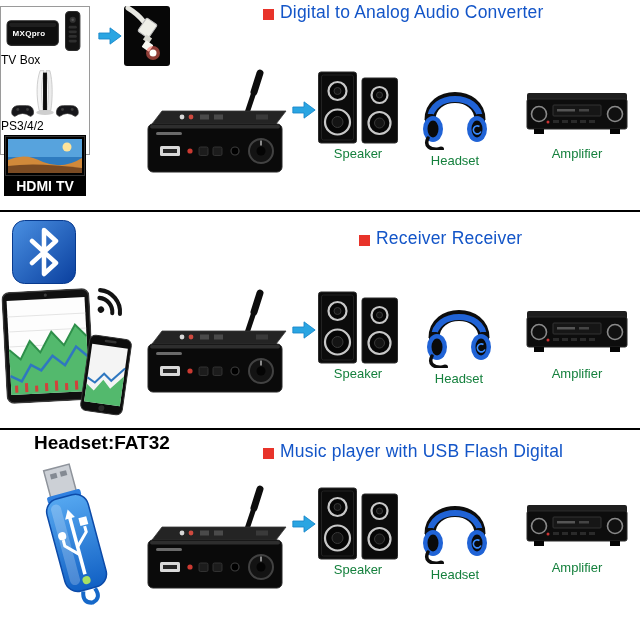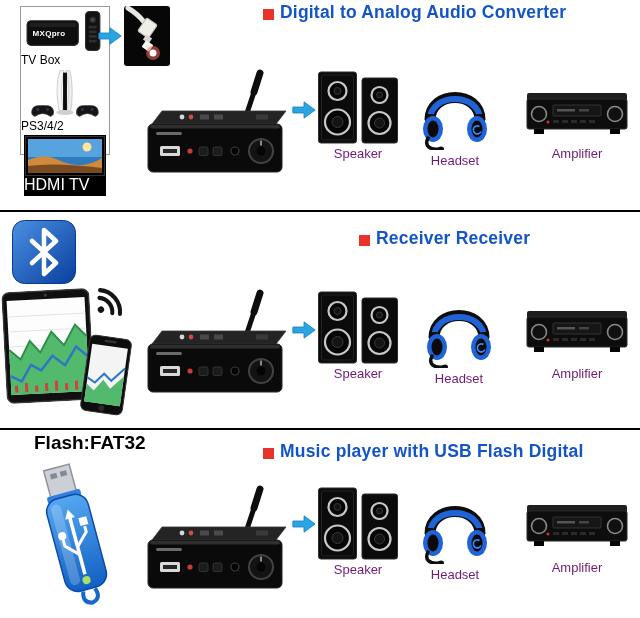--- a/index.html
+++ b/index.html
@@ -2,29 +2,29 @@
 <html style="--background: #ffffff; --title-blue: #1355c8; --bullet-red: #e8332a; --arrow-blue: #2aa5e2; --headset-blue: #2063d6; --usb-blue: #2f80e0; --bluetooth-blue: #1f5fc4; --divider: #000000;"><head>
 <meta charset="utf-8">
 <style>
   *{margin:0;padding:0;box-sizing:border-box}
   html,body{background:#fff}
   #canvas{position:relative;width:640px;height:618px;background:var(--background,#ffffff);
           font-family:"Liberation Sans",sans-serif;overflow:hidden}
   .abs{position:absolute}
   .divider{position:absolute;left:0;width:100%;height:2px;background:var(--divider,#000)}
   .bullet{position:absolute;width:11px;height:11px;background:var(--bullet-red,#e8332a)}
-  .sec-title{position:absolute;font-size:17.5px;font-weight:bold;color:var(--title-blue,#1355c8);
+  .sec-title{position:absolute;font-size:17.5px;font-weight:normal;color:var(--title-blue,#1355c8);
              white-space:nowrap;letter-spacing:.2px}
   .format-label{position:absolute;font-size:19px;font-weight:bold;color:#000;white-space:nowrap}
-  .out-label{position:absolute;font-size:13px;color:#701a75;text-align:center}
+  .out-label{position:absolute;font-size:13px;color:#15803d;text-align:center}
   .sources-box{position:absolute;border:1px solid #9a9a9a;background:#fff}
   .src-label{position:absolute;left:0;width:100%;text-align:left;font-size:12px;color:#000}
   .tv-wrap{position:absolute;background:#000}
-  .hdmi-label{position:absolute;left:0;bottom:2px;width:100%;text-align:left;color:#fff;
-              font-size:16px;font-weight:normal}
+  .hdmi-label{position:absolute;left:0;bottom:2px;width:100%;text-align:center;color:#fff;
+              font-size:14px;font-weight:bold}
   .brand{position:absolute;text-align:center;color:#fff;font-weight:bold;font-size:8px;letter-spacing:.3px}
   .arrow-fill{fill:var(--arrow-blue,#2aa5e2)}
 </style>
 </head>
 <body>
 
 <svg width="0" height="0" style="position:absolute" aria-hidden="true">
   <defs>
     <linearGradient id="btgrad" x1="0" y1="0" x2="1" y2="1">
       <stop offset="0" stop-color="#4a90e2"></stop>
@@ -222,21 +222,21 @@
     </symbol>
   </defs>
 </svg>
 
 <div id="canvas">
 
   <div>
     <span class="bullet" style="left:263px;top:9px"></span>
     <h2 class="sec-title" style="left:280px;top:2px">Digital to Analog Audio Converter</h2>
 
-    <div class="sources-box" style="left:20px;top:6px;width:90px;height:149px">
+    <div class="sources-box" style="left:0;top:6px;width:90px;height:149px">
       <svg class="abs" style="left:5px;top:3px;width:78px;height:42px">
           <use href="#sym-tvbox"></use>
         </svg>
       <span class="brand" style="left:3px;top:22px;width:50px">MXQpro</span>
       <div class="src-label" style="top:46px">TV Box</div>
       <svg class="abs" style="left:9px;top:62px;width:70px;height:50px">
           <use href="#sym-ps5"></use>
         </svg>
       <div class="src-label" style="top:112px">PS3/4/2</div>
       <div class="tv-wrap" style="left:3px;top:128px;width:82px;height:61px">
@@ -314,21 +314,21 @@
 
     <svg class="abs" style="left:526px;top:310px;width:102px;height:44px">
         <use href="#sym-amp"></use>
       </svg>
     <div class="out-label" style="left:526px;top:366px;width:102px">Amplifier</div>
   </div>
 
   <div class="divider" style="top:428px"></div>
 
   <div>
-    <div class="format-label" style="left:34px;top:432px">Flash:FAT32</div>
+    <div class="format-label" style="left:34px;top:432px">Headset:FAT32</div>
     <span class="bullet" style="left:263px;top:448px"></span>
     <h2 class="sec-title" style="left:280px;top:441px">Music player with USB Flash Digital</h2>
 
     <svg class="abs" style="left:38px;top:462px;width:74px;height:150px;transform:rotate(-15deg)">
         <use href="#sym-usb"></use>
       </svg>
 
     <svg class="abs" style="left:138px;top:484px;width:152px;height:108px">
         <use href="#sym-device"></use>
       </svg>

